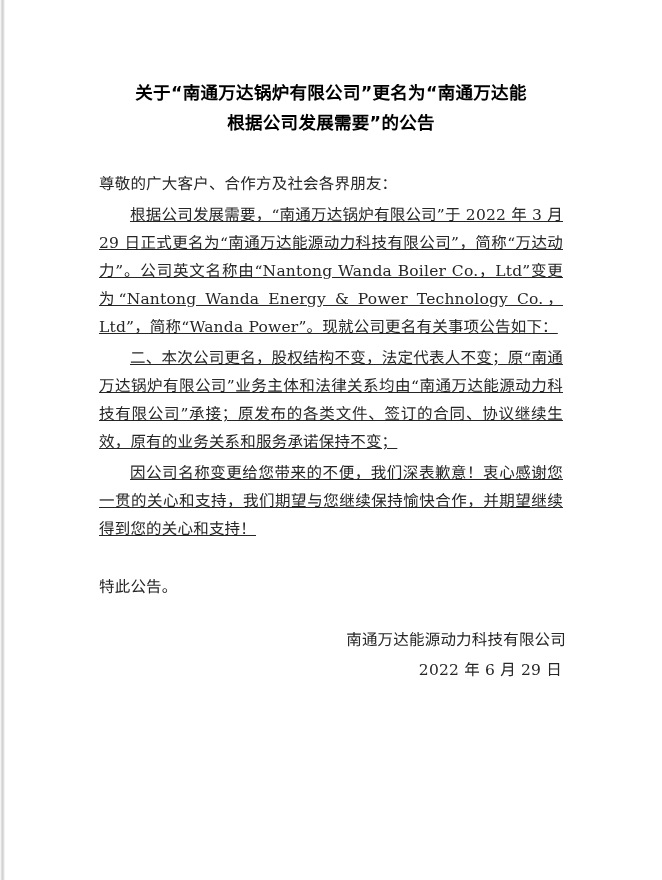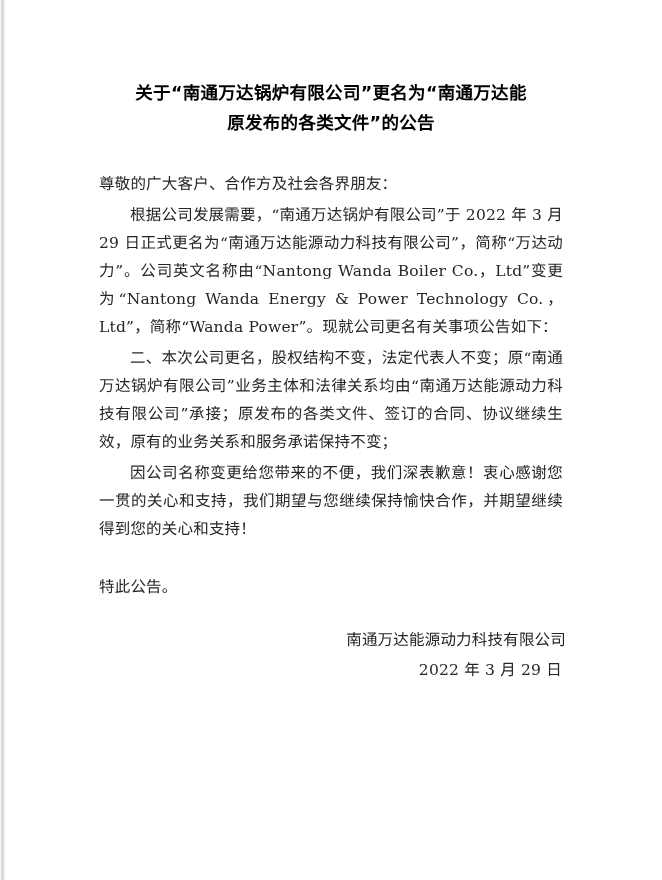--- a/index.html
+++ b/index.html
@@ -68,20 +68,21 @@
     text-align: justify;
     text-justify: inter-character;
     color: #262626;
     letter-spacing: 0.2px;
   }
   .para.salutation {
     margin-top: 32px;
   }
   .para.indent {
     text-indent: 2em;
+    text-decoration: underline;
   }
   .para.closing {
     margin-top: 30px;
     text-indent: 0;
   }
 
   
   .signature {
     margin-top: 24px;
     text-align: right;
@@ -101,34 +102,34 @@
 </head>
 <body>
 
 <div class="page-edge-left"></div>
 
 <div class="page">
   <div class="doc-body">
 
     <h1 class="doc-title">
       <span class="title-line">关于“南通万达锅炉有限公司”更名为“南通万达能</span>
-      <span class="title-line">原发布的各类文件”的公告</span>
+      <span class="title-line">根据公司发展需要”的公告</span>
     </h1>
 
     <p class="para salutation">尊敬的广大客户、合作方及社会各界朋友：</p>
 
     <p class="para indent">根据公司发展需要，“南通万达锅炉有限公司”于 2022 年 3 月 29 日正式更名为“南通万达能源动力科技有限公司”，简称“万达动力”。公司英文名称由“Nantong Wanda Boiler Co.，Ltd”变更为“Nantong Wanda Energy &amp; Power Technology Co.，Ltd”，简称“Wanda Power”。现就公司更名有关事项公告如下：</p>
 
 
     <p class="para indent">二、本次公司更名，股权结构不变，法定代表人不变；原“南通万达锅炉有限公司”业务主体和法律关系均由“南通万达能源动力科技有限公司”承接；原发布的各类文件、签订的合同、协议继续生效，原有的业务关系和服务承诺保持不变；</p>
 
 
     <p class="para indent">因公司名称变更给您带来的不便，我们深表歉意！衷心感谢您一贯的关心和支持，我们期望与您继续保持愉快合作，并期望继续得到您的关心和支持！</p>
 
     <p class="para closing">特此公告。</p>
 
     <div class="signature">
       <span class="sig-line">南通万达能源动力科技有限公司</span>
-      <span class="sig-line sig-date">2022 年 3 月 29 日</span>
+      <span class="sig-line sig-date">2022 年 6 月 29 日</span>
     </div>
 
   </div>
 </div>
 
 </body></html>

